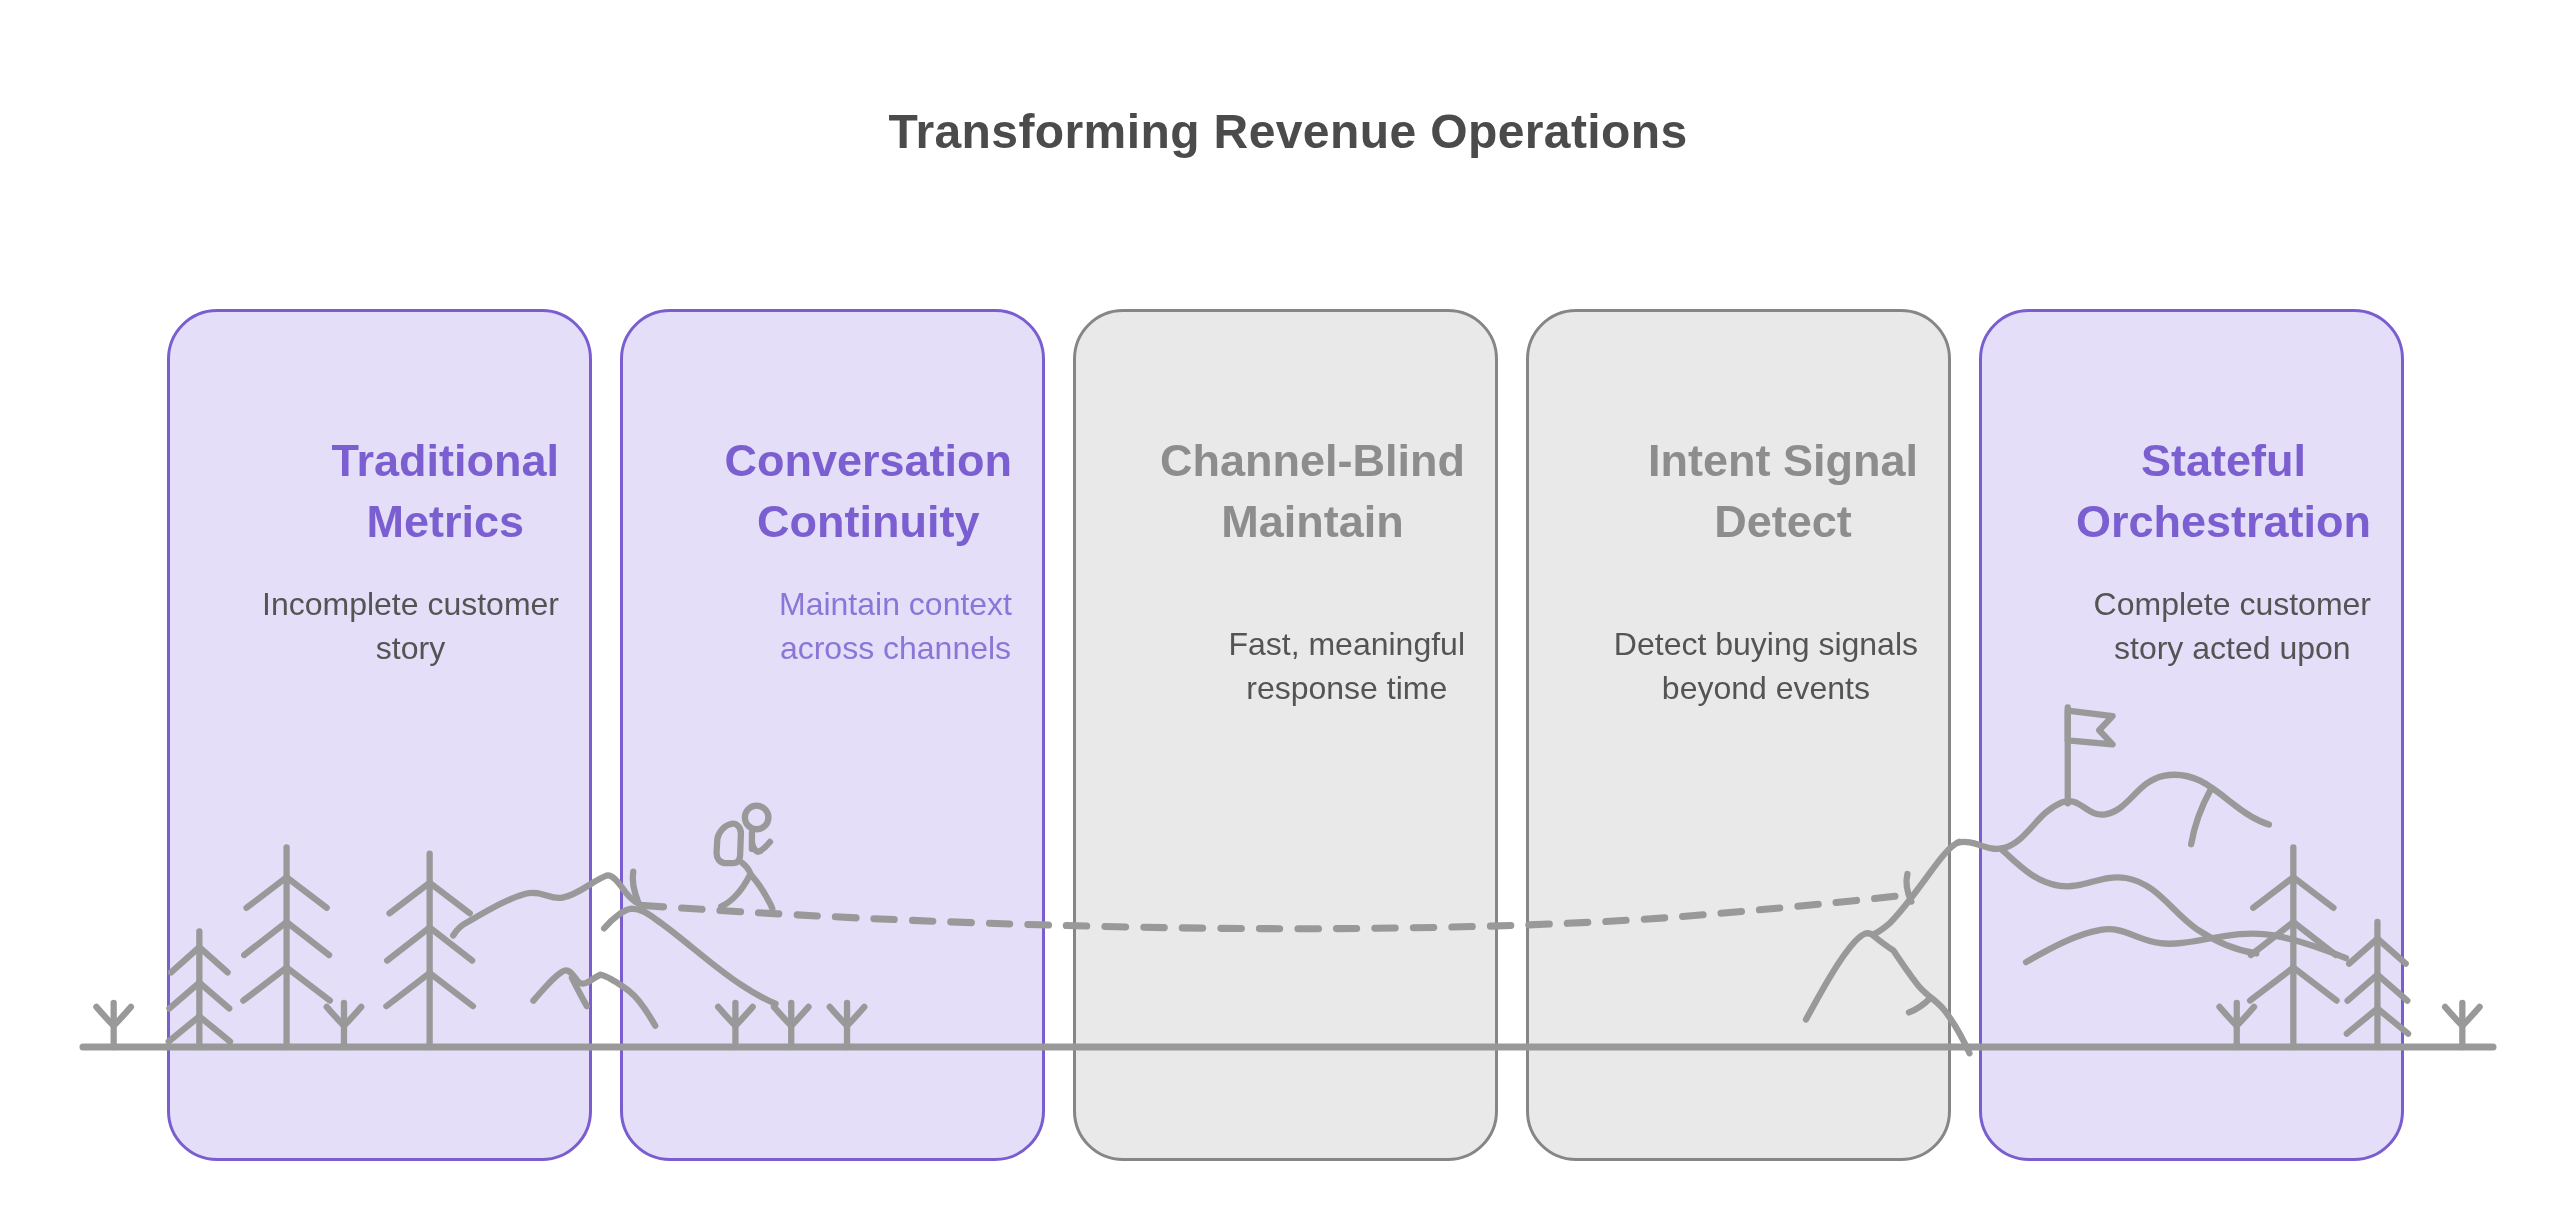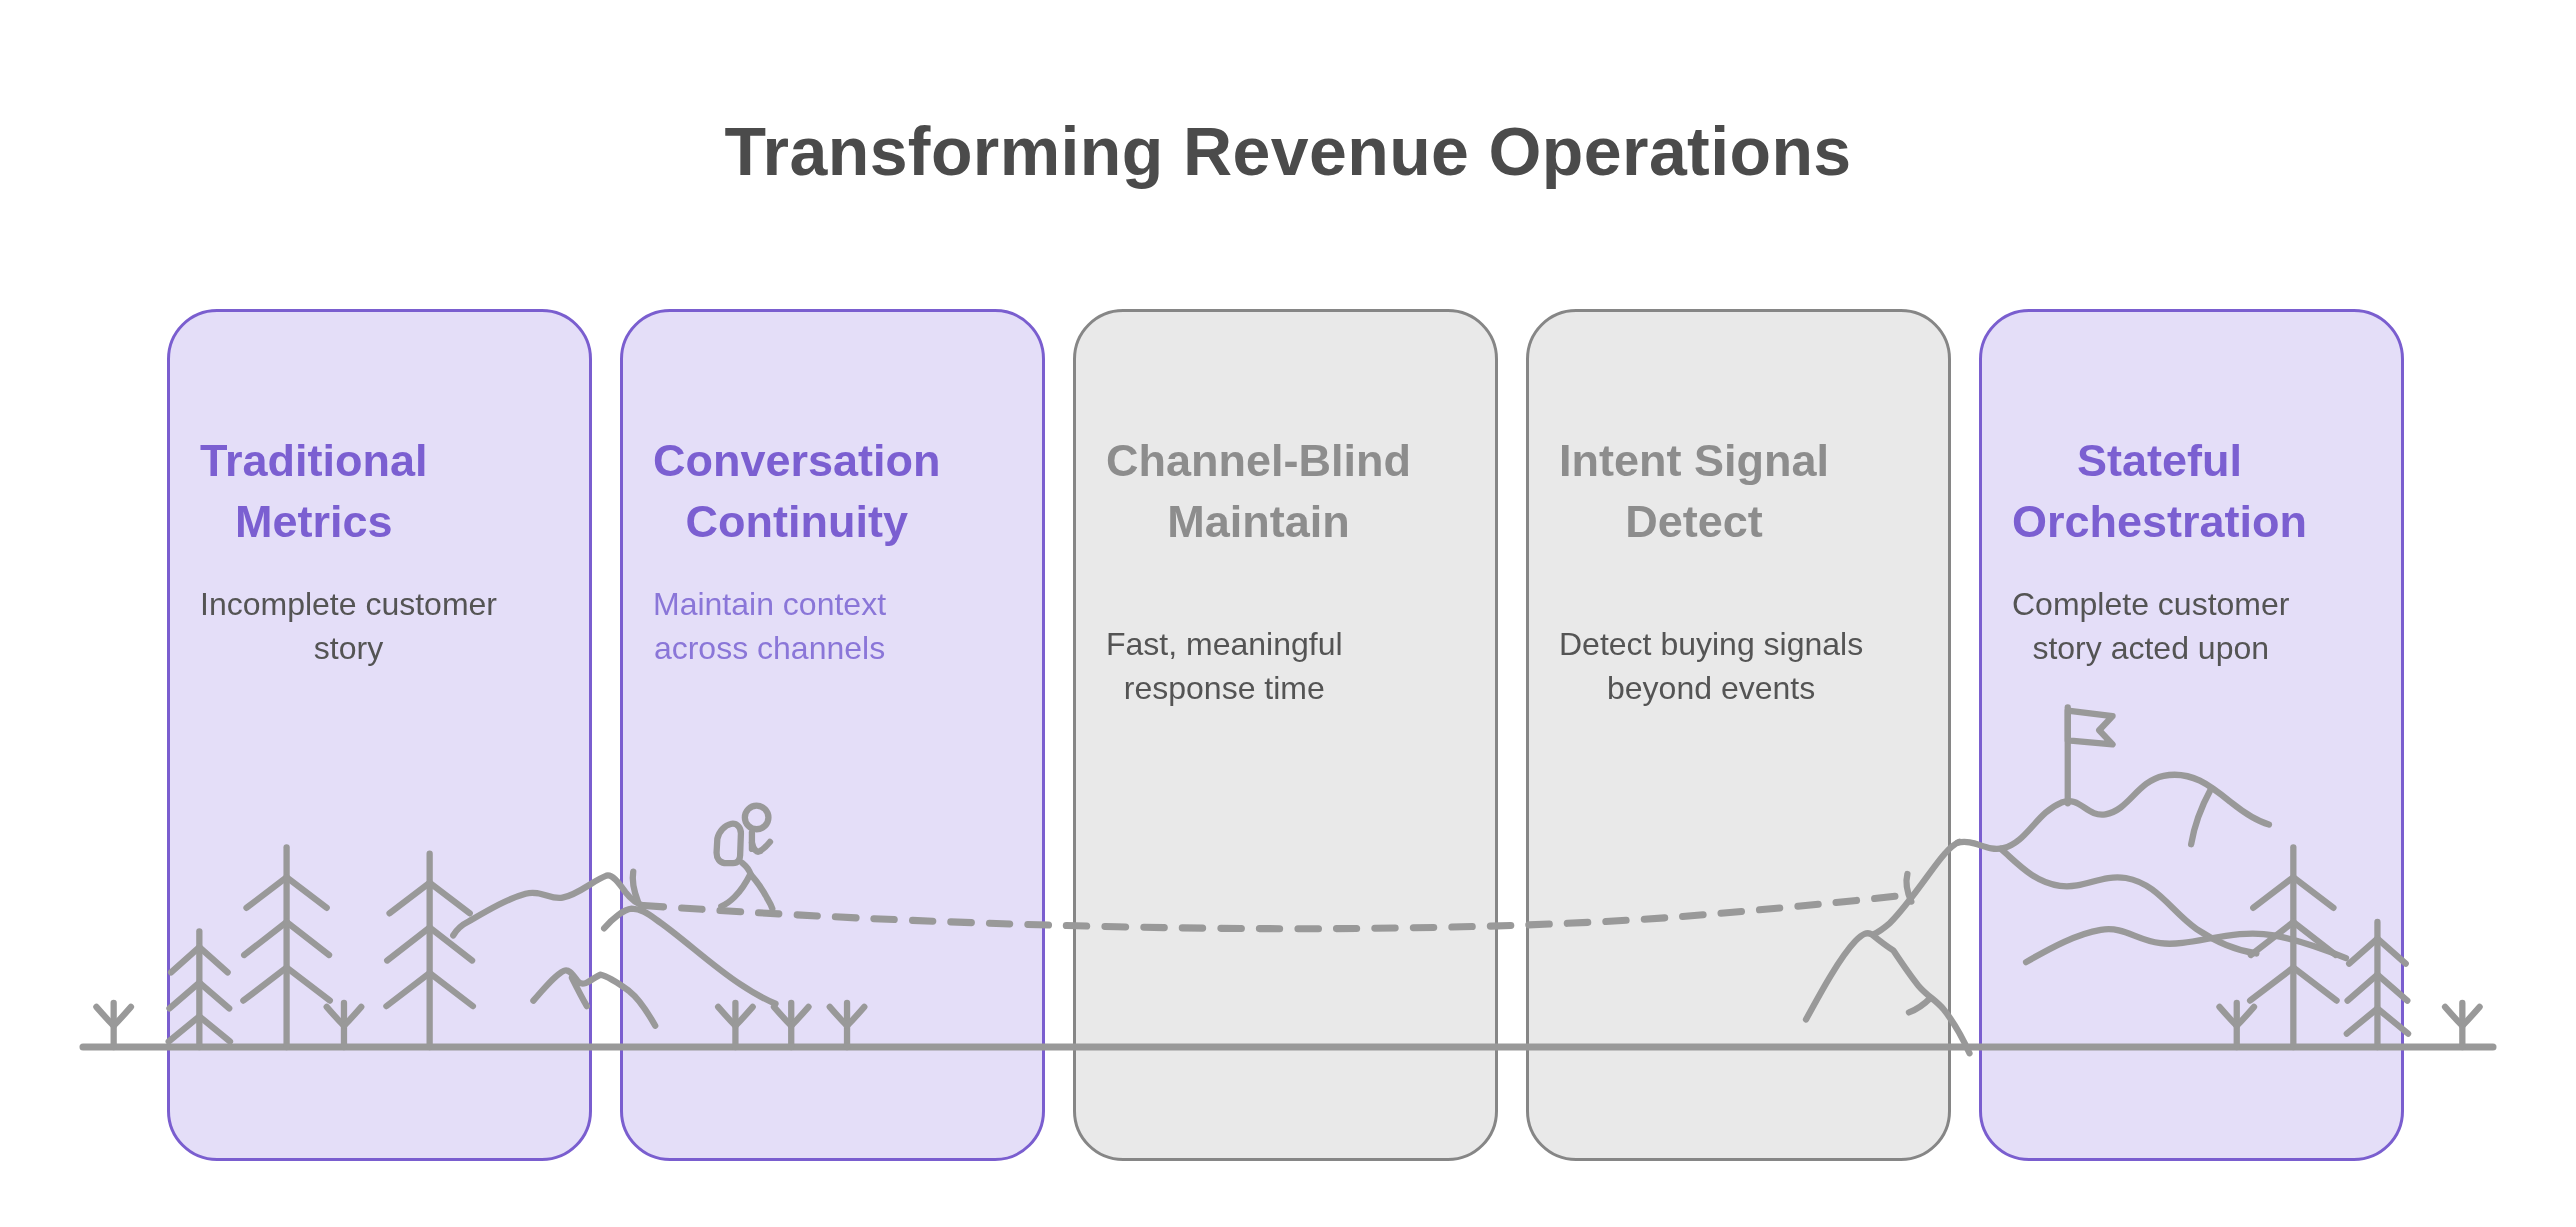--- a/index.html
+++ b/index.html
@@ -2,34 +2,34 @@
 <html style="font-size:12.6px"><head>
 <meta charset="utf-8">
 <style>
   html,body{margin:0;padding:0;}
   body{
     width:2576px;height:1227px;position:relative;overflow:hidden;
     background:#ffffff;
     font-family:"Liberation Sans", sans-serif;
   }
   .page-title{
-    position:absolute;top:112px;left:0;width:2576px;
+    position:absolute;top:104px;left:0;width:2576px;
     text-align:center;
-    font-size:68px;font-weight:700;color:var(--heading-text,#4b4b4b);
+    font-size:48px;font-weight:700;color:var(--heading-text,#4b4b4b);
     letter-spacing:0.4px;
   }
   .cards{
     position:absolute;top:309px;left:167px;
     display:flex;gap:28px;
   }
   .card{
     width:425px;height:852px;box-sizing:border-box;
     border-radius:50px;
     padding:118px 30px 0 30px;
-    display:flex;flex-direction:column;align-items:flex-start;
+    display:flex;flex-direction:column;align-items:flex-end;
     text-align:center;
   }
   .card.purple{
     background:var(--purple-fill,#e4def8);
     border:3.9px solid var(--purple-border,#7a5ecf);
   }
   .card.gray{
     background:var(--gray-fill,#e9e9e9);
     border:3.9px solid var(--gray-border,#868686);
     gap:40px;

